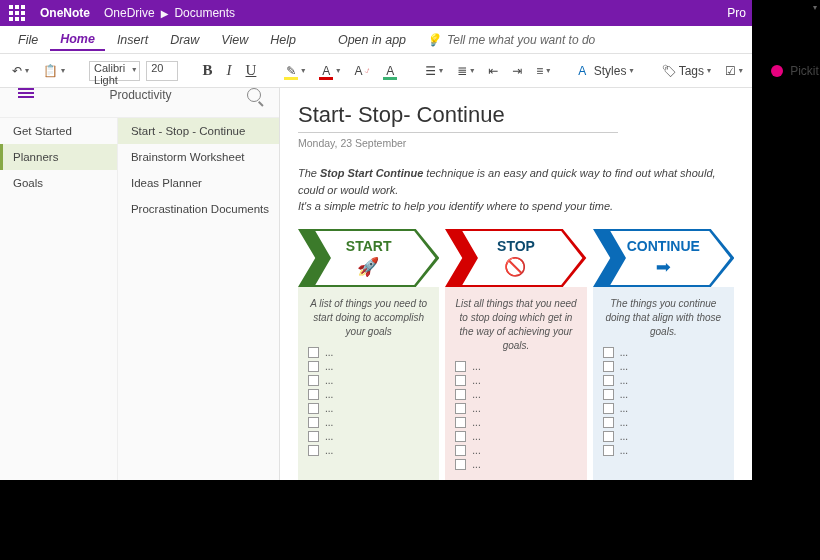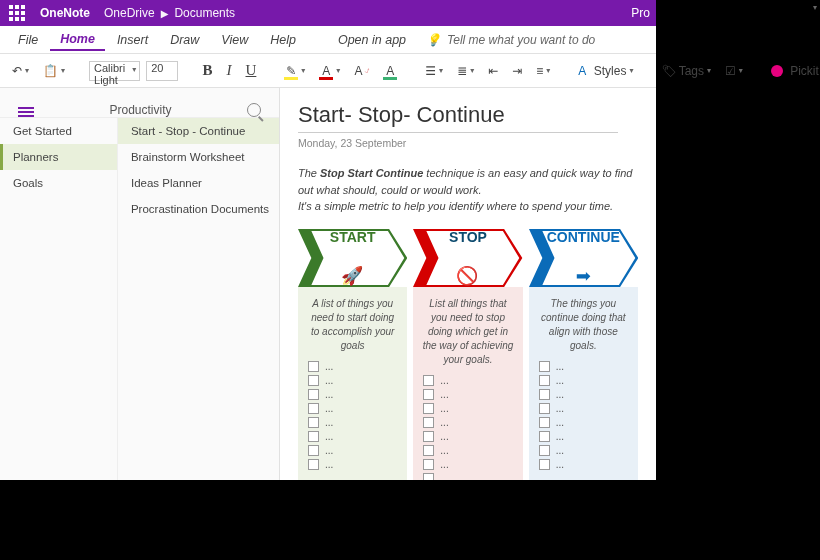--- a/index.html
+++ b/index.html
@@ -1,17 +1,17 @@
 <!DOCTYPE html>
 <html><head>
 <meta charset="utf-8">
 <style>
 * { margin: 0; padding: 0; box-sizing: border-box; font-family: "Segoe UI", Arial, sans-serif; }
 body { width: 820px; height: 560px; background: #000; overflow: hidden; }
-.app { width: 656px; height: 480px; background: #fff; display: flex; flex-direction: column; }
+.app { width: 752px; height: 480px; background: #fff; display: flex; flex-direction: column; }
 .titlebar { background: #7719aa; color: #fff; height: 26px; display: flex; align-items: center; font-size: 12px; }
 .waffle { width: 34px; display: flex; justify-content: center; }
 .waffle-grid { display: grid; grid-template-columns: repeat(3,4px); grid-template-rows: repeat(3,4px); gap: 2px; }
 .waffle-grid span { background:#fff; width:4px; height:4px; }
 .app-name { font-weight: 600; padding: 0 14px 0 6px; }
 .crumb { opacity: .95; }
 .crumb .sep{ margin: 0 6px; font-size:10px; }
 .titlebar .right{ margin-left:auto; padding-right:6px;}
 .menubar { height: 28px; display:flex; align-items:center; font-size:12.5px; padding: 0 8px; gap: 2px; border-bottom:1px solid #e1e1e1;font-style:italic;}
 .menubar .mi{ padding:4px 10px; color:#444; cursor:pointer; }
@@ -26,40 +26,40 @@
 .size-sel{ font-size:11px; height:20px; border:1px solid #ccc; padding:0 14px 0 4px; width:36px; background:#fff;}
 .caret{ font-size:8px; color:#666; margin-left:1px;}
 .bold{ font-weight:700; font-family:"Times New Roman",serif; font-size:15px;}
 .italic{ font-style:italic; font-family:"Times New Roman",serif; font-size:15px;}
 .underline{ text-decoration:underline; font-family:"Times New Roman",serif; font-size:15px;}
 .color-under{ display:inline-block; width:14px; position:relative; text-align:center;}
 .color-under::after{ content:""; position:absolute; left:0; right:0; bottom:-2px; height:3px; background:var(--c);}
 .pickit-dot{ width:12px;height:12px;border-radius:50%;background:#e6007e;display:inline-block;}
 .body{ flex:1; display:flex; overflow:hidden;}
 .nav{ width:280px; border-right:1px solid #e1e1e1; display:flex; flex-direction:column; background:#fafafa;}
-.nav-head{ height:30px; display:flex; align-items:flex-end; padding:0 18px; border-bottom:1px solid #eee;}
+.nav-head{ height:30px; display:flex; align-items:flex-start; padding:0 18px; border-bottom:1px solid #eee;}
 .ham{ width:16px; display:flex; flex-direction:column; gap:2px;}
 .ham span{ height:2px; background:#7719aa;}
 .nav-title{ flex:1; text-align:center; font-size:12px; color:#555;}
 .mag{ width:14px; height:14px; border:1.5px solid #888; border-radius:50%; position:relative;}
 .mag::after{ content:""; position:absolute; width:6px; height:1.5px; background:#888; bottom:-3px; right:-4px; transform:rotate(45deg);}
 .nav-cols{ flex:1; display:flex;}
 .sections{ width:120px; border-right:1px solid #eee; font-size:11.5px;}
 .pages{ flex:1; font-size:11.5px;}
 .sec-item,.page-item{ padding:7px 10px; color:#444; cursor:pointer; border-left:3px solid transparent;}
 .sec-item.sel{ background:#e9f0db; border-left-color:#87a845;}
 .page-item.sel{ background:#e9f0db;}
 .page-item,.sec-item{ white-space:nowrap; overflow:hidden; text-overflow:ellipsis;}
 .canvas{ flex:1; overflow:auto; padding:14px 18px;}
 .page-title{ font-size:22px; font-weight:300; color:#333; border-bottom:1px solid #ccc; padding-bottom:4px; width:320px;}
 .date{ font-size:10.5px; color:#888; margin-top:4px;}
 .intro{ font-size:11px; font-style:italic; color:#444; margin-top:16px; line-height:1.5;}
 .cols{ display:flex; gap:6px; margin-top:14px;}
 .col{ flex:1; display:flex; flex-direction:column;}
-.arrow-head{ height:58px; position:relative; color:#fff; display:flex; flex-direction:column; align-items:center; justify-content:space-between; gap:2px;}
+.arrow-head{ height:58px; position:relative; color:#fff; display:flex; flex-direction:column; align-items:center; justify-content:center; gap:2px;}
 .ah-svg{ position:absolute; inset:0; width:100%; height:100%;}
 .ah-label{ font-weight:700; font-size:14px; position:relative; z-index:2;}
 .ah-icon{ position:relative; z-index:2; font-size:18px;}
 .col.start .ah-label,.col.start .ah-icon{ color:#3b7a2a;}
 .col.stop .ah-label,.col.stop .ah-icon{ color:#0c4a6e;}
 .col.continue .ah-label,.col.continue .ah-icon{ color:#0a6bb8;}
 .col-desc{ font-size:10px; font-style:italic; text-align:center; color:#555; padding:10px 8px 8px; line-height:1.4; min-height:58px;}
 .col.start .col-body{ background:#eef3e6;}
 .col.stop .col-body{ background:#f8e7e6;}
 .col.continue .col-body{ background:#e8f0f7;}

